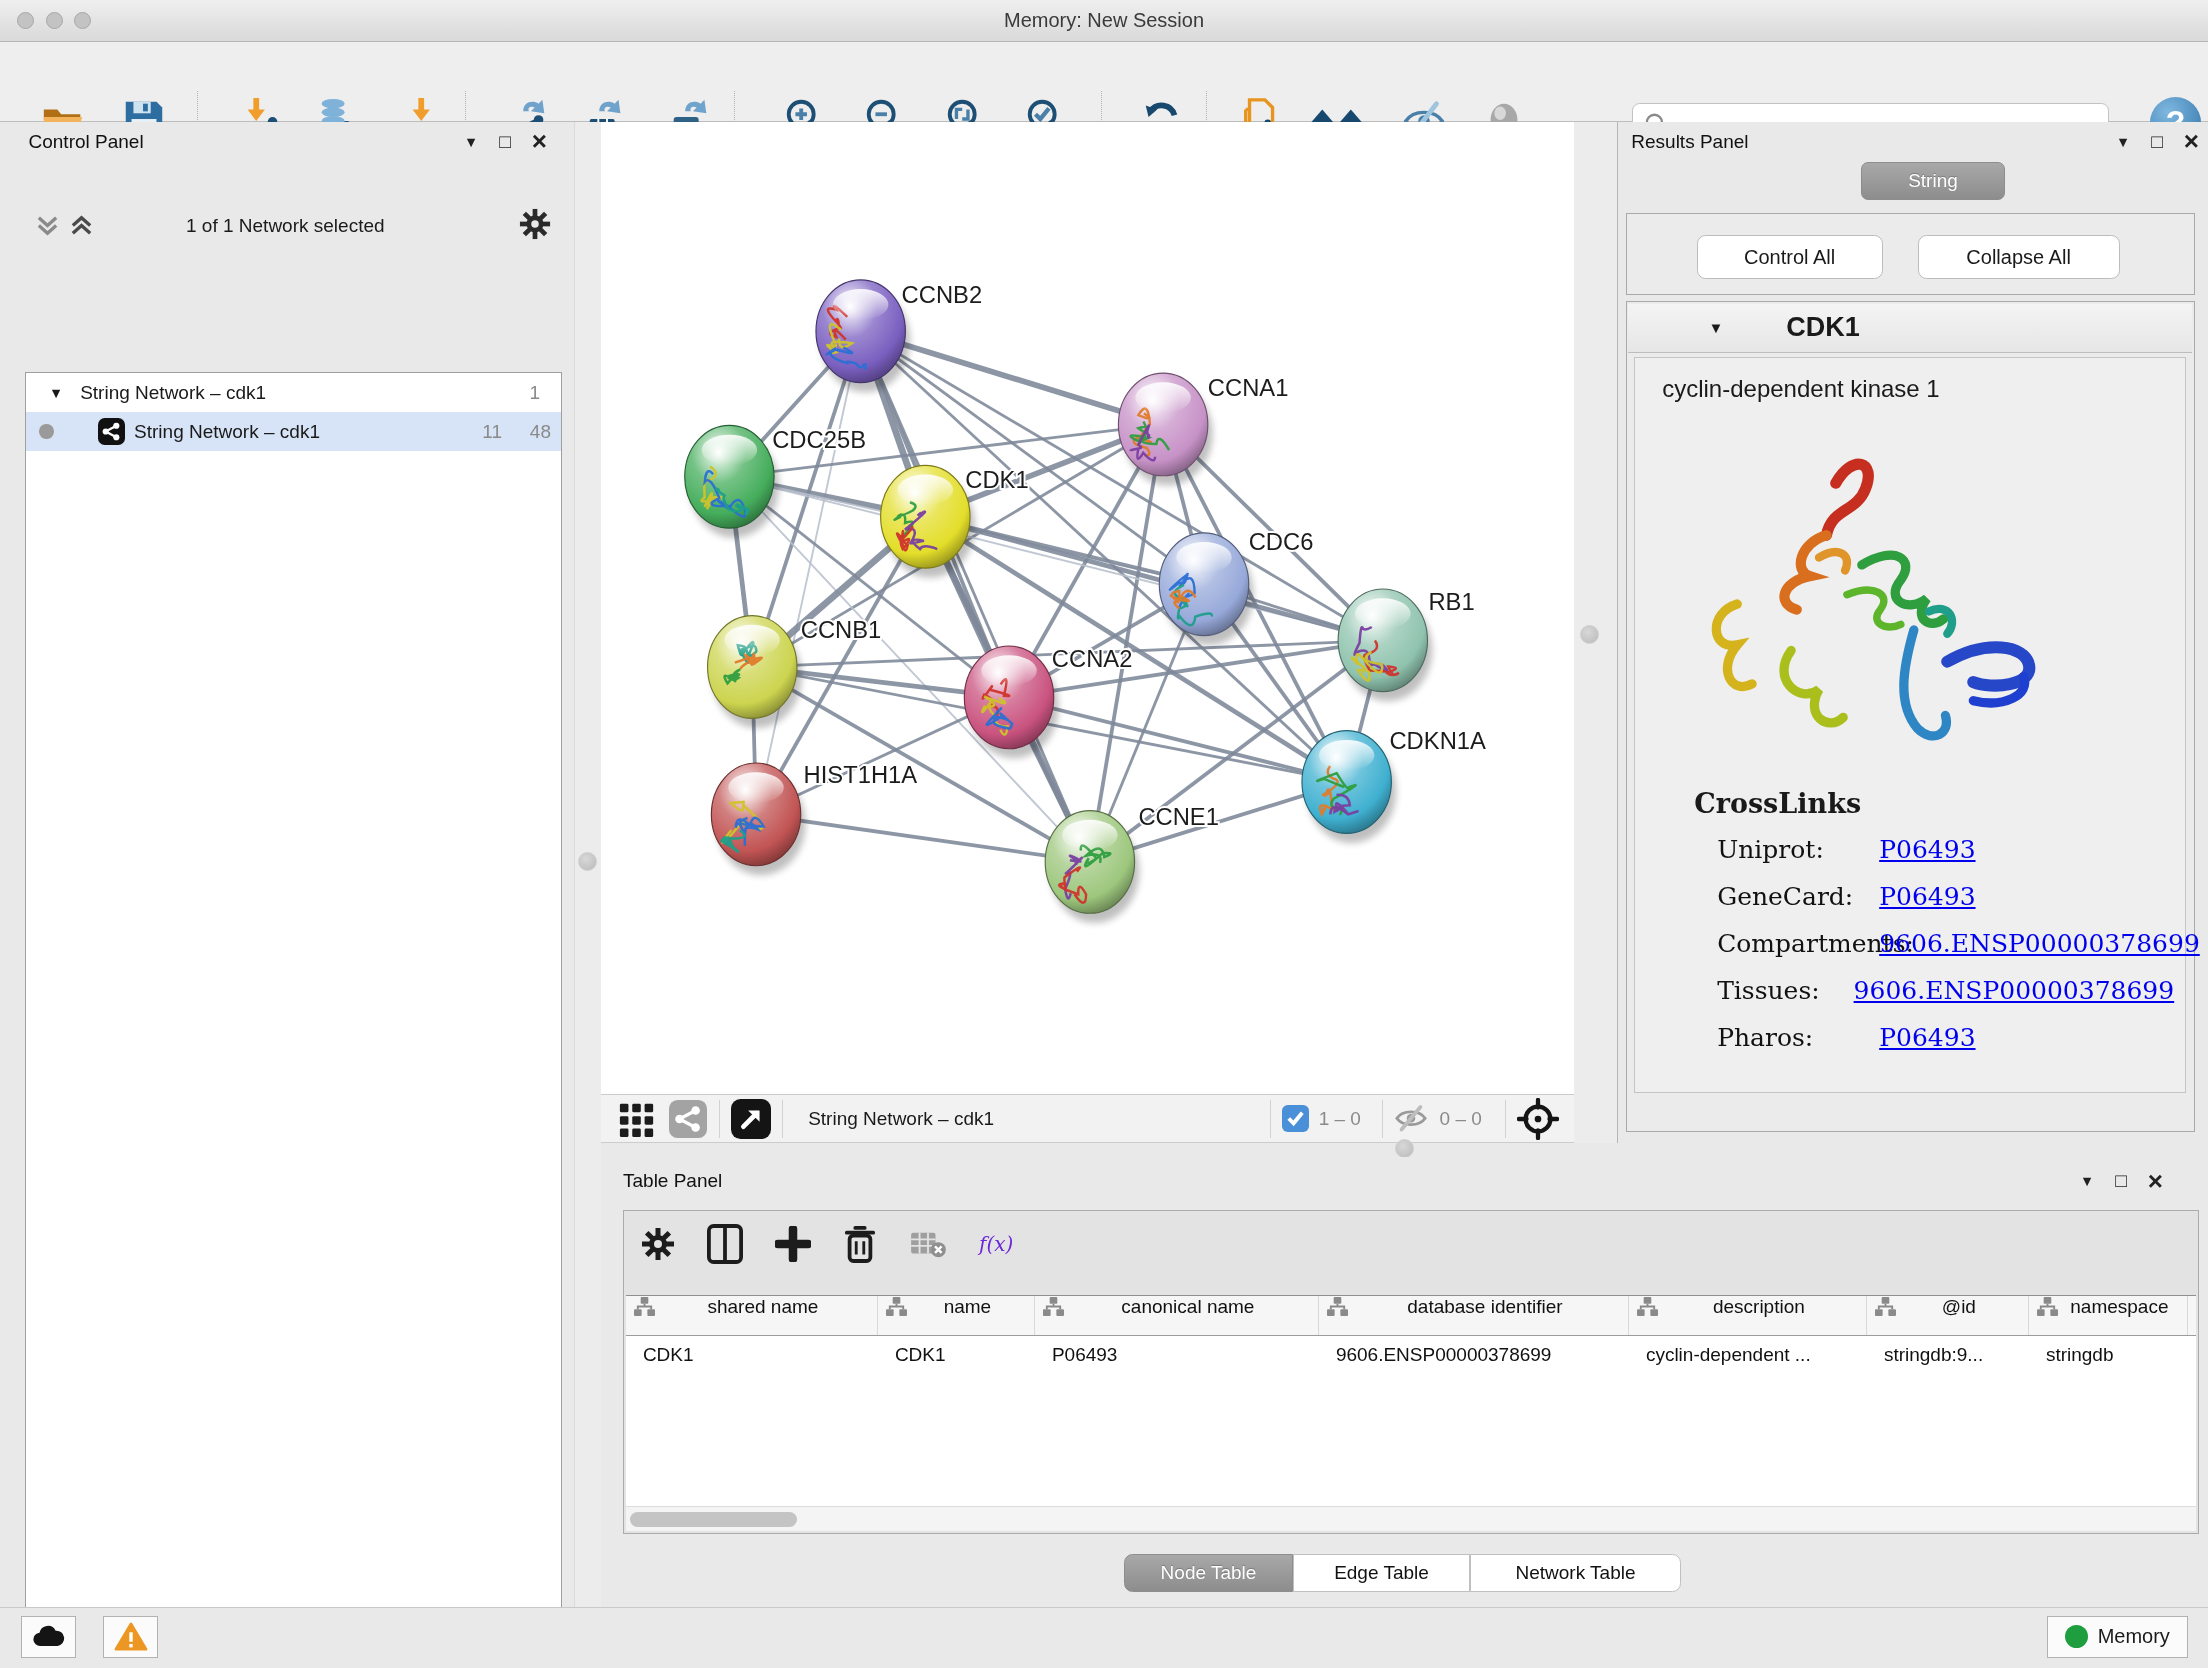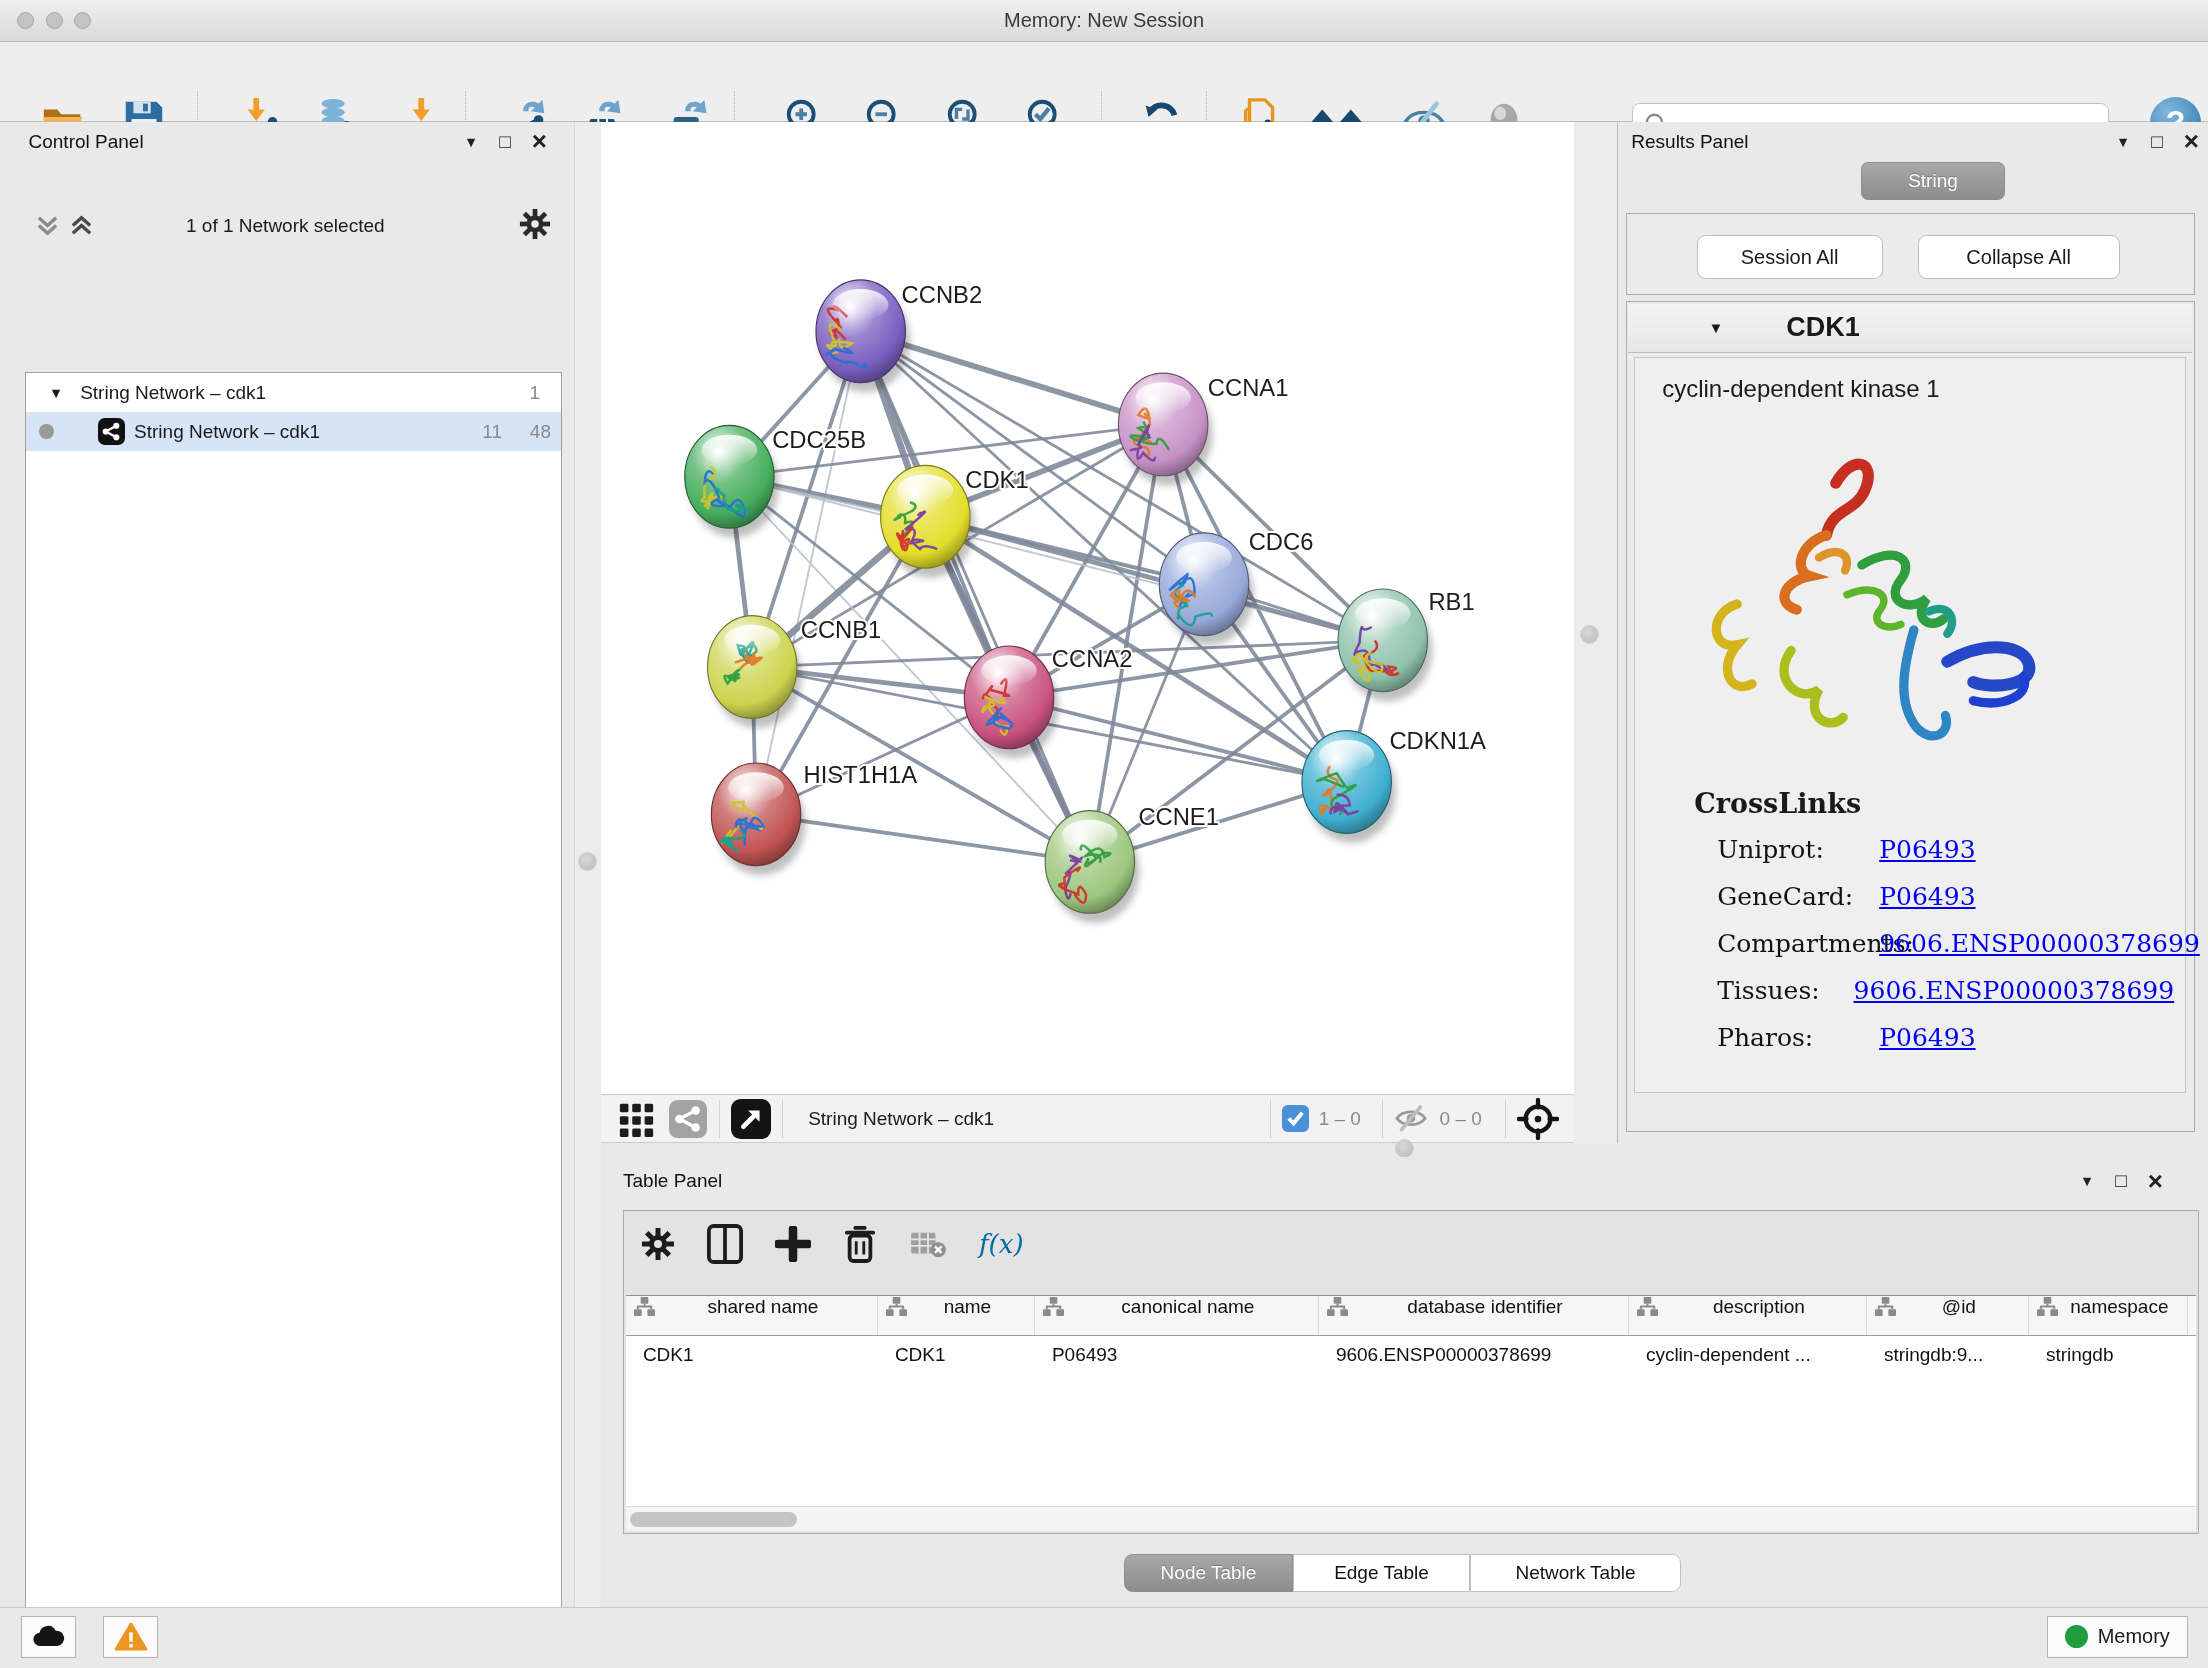--- a/index.html
+++ b/index.html
@@ -669,21 +669,21 @@
   <span class="panel-header abs" style="left:13.3px;top:8.6px">Results Panel</span>
   <div class="panel-controls" style="left:498px;top:8.6px">
     <span class="pc-tri">▼</span>
     <span class="pc-sq">□</span>
     <span class="pc-x">×</span>
   </div>
   <div class="tabgroup abs" style="left:243px;top:40px">
     <div class="tab sel" style="width:144px;border-radius:7px">String</div>
   </div>
   <div class="rp-card" style="top:91px;width:569px;height:82px">
-    <div class="rp-btn abs" style="left:70px;top:21px;width:186px;height:44px">Session All</div>
+    <div class="rp-btn abs" style="left:70px;top:21px;width:186px;height:44px">Control All</div>
     <div class="rp-btn abs" style="left:291px;top:21px;width:202px;height:44px">Collapse All</div>
   </div>
   <div class="rp-card" style="top:179px;width:569px;height:831px">
     <div id="cdk1-header">
       <span style="margin-left:80px;font-size:15px">▼</span>
       <span style="margin-left:63px;font-size:27px;font-weight:bold">CDK1</span>
     </div>
     <div id="cdk1-body">
       <div style="margin:17px 0 0 27px;font-size:24px">cyclin-dependent kinase 1</div>
       <div class="abs" style="left:42px;top:88px">
@@ -776,21 +776,21 @@
       <span>
         <svg width="38" height="30" viewBox="0 0 40 32">
             <rect x="2" y="4" width="26" height="22" rx="2" fill="#9f9f9f"></rect>
             <g stroke="#e3e3e3" stroke-width="2">
               <path d="M2 11 h26 M2 18 h26 M11 4 v22 M20 4 v22"></path>
             </g>
             <circle cx="31" cy="22" r="8" fill="#8f8f8f"></circle>
             <path d="M27.5 18.5 l7 7 M34.5 18.5 l-7 7" stroke="#fff" stroke-width="2.5"></path>
           </svg>
       </span>
-      <span style="font-family:'DejaVu Serif',serif;font-style:italic;font-size:26px;color:#0369a1">f(x)</span>
+      <span style="font-family:'DejaVu Serif',serif;font-style:italic;font-size:20px;color:#6d28d9">f(x)</span>
     </div>
     <div id="tp-table">
       <div class="th-row" id="table-head">
           <div class="th" style="width: 252px;">
             <span>
               <svg width="23" height="21" viewBox="0 0 24 22">
                 <g fill="#8a8a8a">
                   <rect x="8" y="1" width="8" height="7" rx="1"></rect>
                   <rect x="1" y="14" width="8" height="7" rx="1"></rect>
                   <rect x="15" y="14" width="8" height="7" rx="1"></rect>

